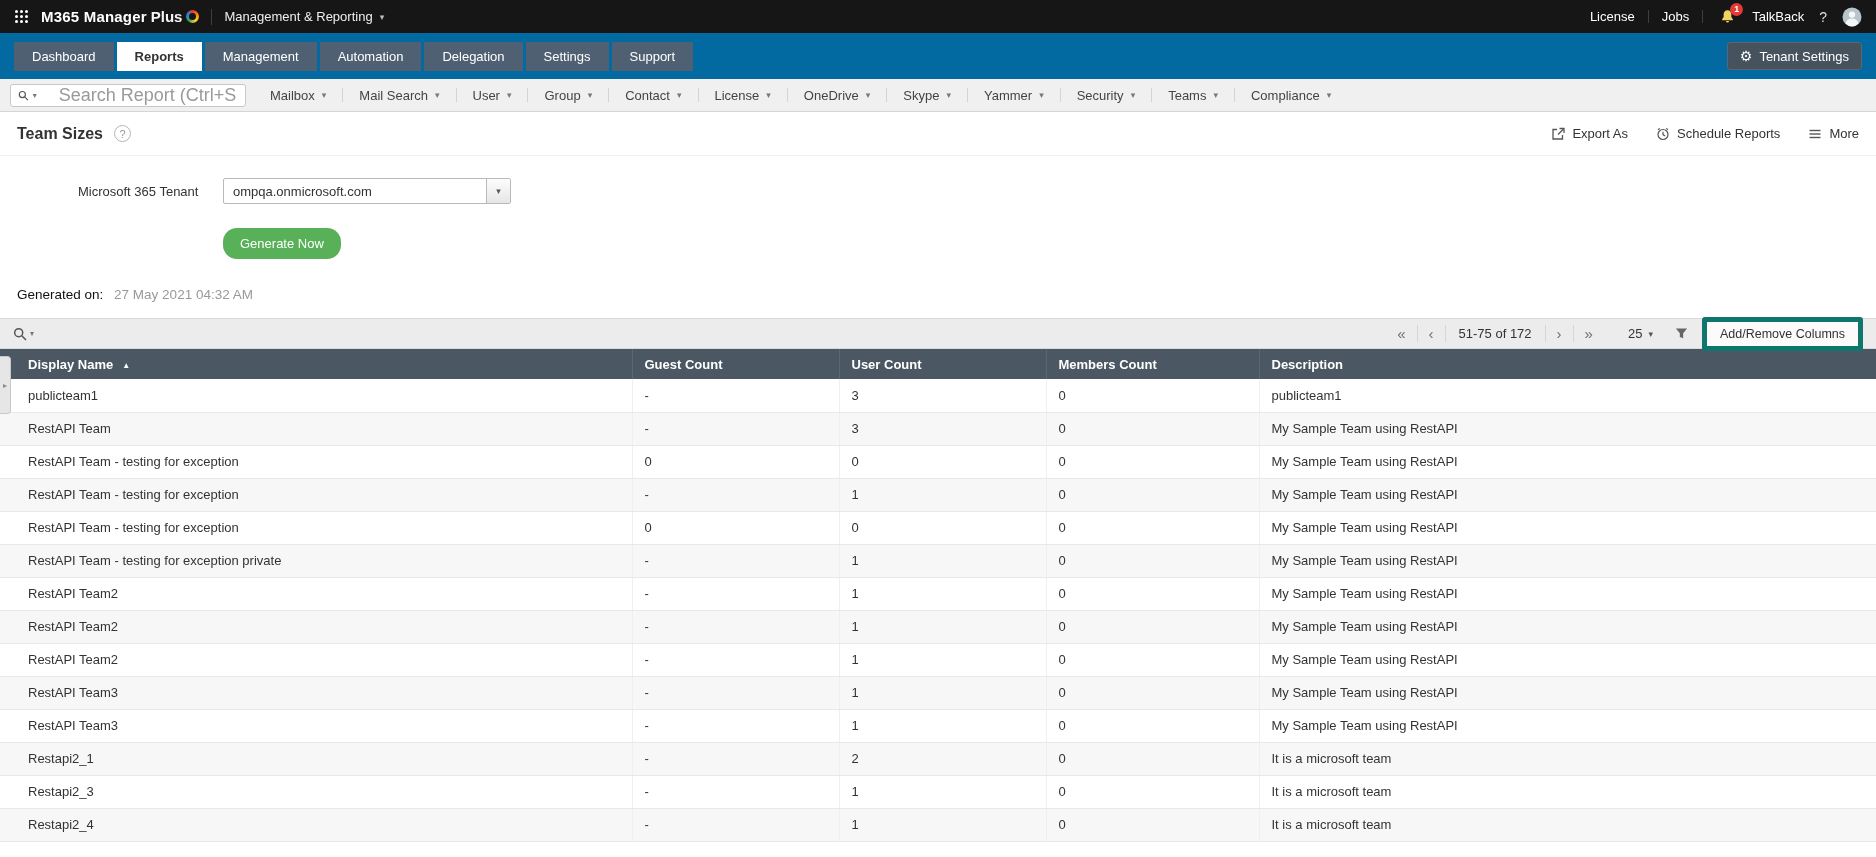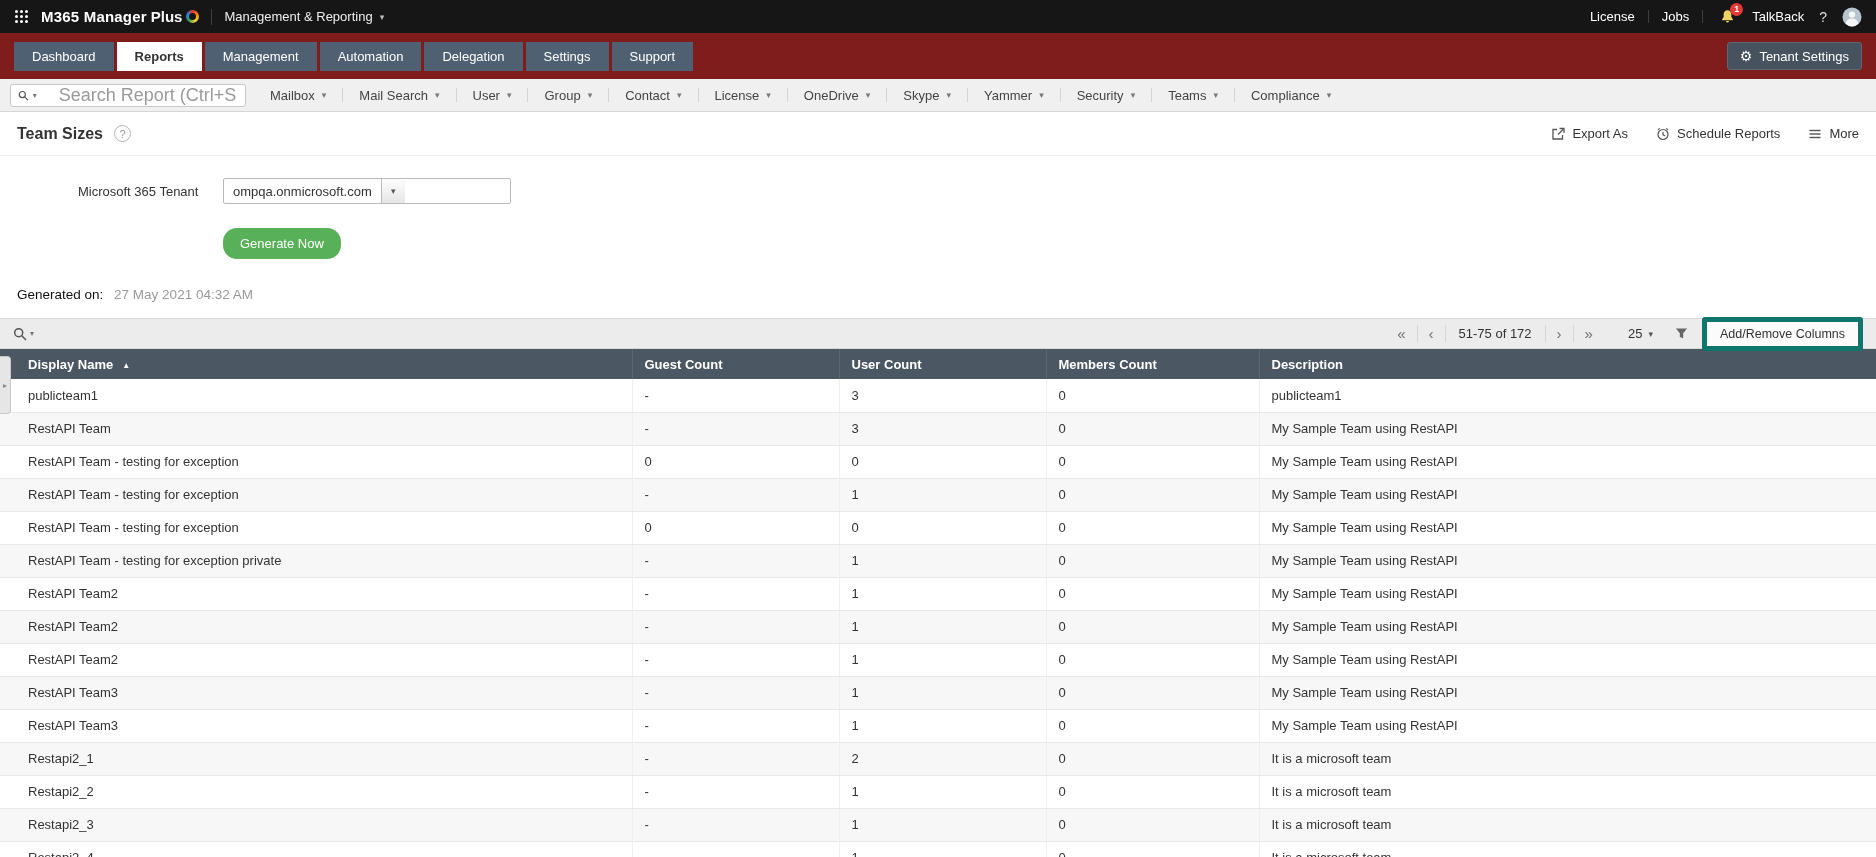--- a/index.html
+++ b/index.html
@@ -25,21 +25,21 @@
   .tb-right { display:flex; align-items:center; gap:13px; font-size:13px; }
   .tb-right a { color:#fff; text-decoration:none; cursor:pointer; }
   .tb-sep { width:1px; height:13px; background:#3e3e3e; }
   .bell-wrap { position:relative; display:flex; align-items:center; cursor:pointer; margin:0 4px; }
   .badge { position:absolute; top:-6px; right:-8px; background:#e53935; color:#fff; font-size:9px; line-height:1;
     border-radius:7px; padding:2px 4px; font-weight:bold; }
   .help-glyph { font-size:14px; color:#ddd; cursor:pointer; padding:0 2px; }
   .avatar { display:flex; align-items:center; cursor:pointer; }
 
   
-  .navbar { height:46px; background:#7f1d1d; display:flex; align-items:center; justify-content:space-between; padding:0 14px; }
+  .navbar { height:46px; background:#0369a1; display:flex; align-items:center; justify-content:space-between; padding:0 14px; }
   .nav-tabs { display:flex; gap:3px; }
   .nav-tab { background:#4e6071; color:#fff; font-size:13px; padding:0 18px; height:29px; line-height:29px; cursor:pointer; white-space:nowrap; }
   .nav-tab.active { background:#fff; color:#333; font-weight:bold; }
   .tenant-settings { background:#46535f; border:1px solid #5a6773; color:#fff; font-size:13px; height:28px;
     padding:0 12px; border-radius:3px; display:flex; align-items:center; gap:7px; cursor:pointer; }
   .gear { font-size:14px; color:#fff; }
 
   
   .reportbar { height:33px; background:#f0f0f0; border-bottom:1px solid #d5d5d5; display:flex; align-items:center; padding:0 10px; }
   .search-box { display:flex; align-items:center; background:#fff; border:1px solid #c9c9c9; border-radius:3px;
@@ -60,21 +60,21 @@
   .page-title { font-size:16px; font-weight:bold; color:#333; margin:0; }
   .help-circle { width:17px; height:17px; border:1px solid #b5b5b5; border-radius:50%; color:#999; font-size:11px;
     display:inline-flex; align-items:center; justify-content:center; margin-left:11px; cursor:pointer; }
   .ph-actions { display:flex; gap:28px; align-items:center; font-size:13px; color:#333; }
   .action { display:flex; gap:7px; align-items:center; cursor:pointer; }
 
   
   .form-row { display:flex; align-items:center; margin-top:22px; padding-left:78px; }
   .form-label { width:127px; font-size:13px; color:#333; }
   .select { width:288px; height:26px; border:1px solid #b9b9b9; background:#fff; display:flex; align-items:center;
-    font-size:13px; color:#333; border-radius:2px; margin-left:18px; cursor:pointer; }
+    justify-content:space-between; font-size:13px; color:#333; border-radius:2px; margin-left:18px; cursor:pointer; }
   .select-value { padding:0 9px; white-space:nowrap; }
   .select-arrow { width:24px; height:100%; border-left:1px solid #b9b9b9; background:linear-gradient(#fdfdfd,#e6e6e6);
     display:flex; align-items:center; justify-content:center; color:#555; font-size:9px; }
   .btn-row { margin-top:24px; padding-left:223px; }
   .generate { background:#58b158; color:#fff; border:none; font-size:13px; padding:8px 17px; border-radius:14px; cursor:pointer;
     font-family:"Liberation Sans","DejaVu Sans",sans-serif; }
   .generated-on { margin-top:28px; padding-left:17px; font-size:13.5px; }
   .gen-label { font-weight:normal; color:#111; }
   .gen-value { color:#999; margin-left:7px; }
 
@@ -419,27 +419,20 @@
           <td>My Sample Team using RestAPI</td>
         </tr>
         <tr>
           <td>Restapi2_1</td>
           <td>-</td>
           <td>2</td>
           <td>0</td>
           <td>It is a microsoft team</td>
         </tr>
         <tr>
-          <td>Restapi2_2</td>
-          <td>-</td>
-          <td>1</td>
-          <td>0</td>
-          <td>It is a microsoft team</td>
-        </tr>
-        <tr>
           <td>Restapi2_3</td>
           <td>-</td>
           <td>1</td>
           <td>0</td>
           <td>It is a microsoft team</td>
         </tr>
         <tr>
           <td>Restapi2_4</td>
           <td>-</td>
           <td>1</td>

